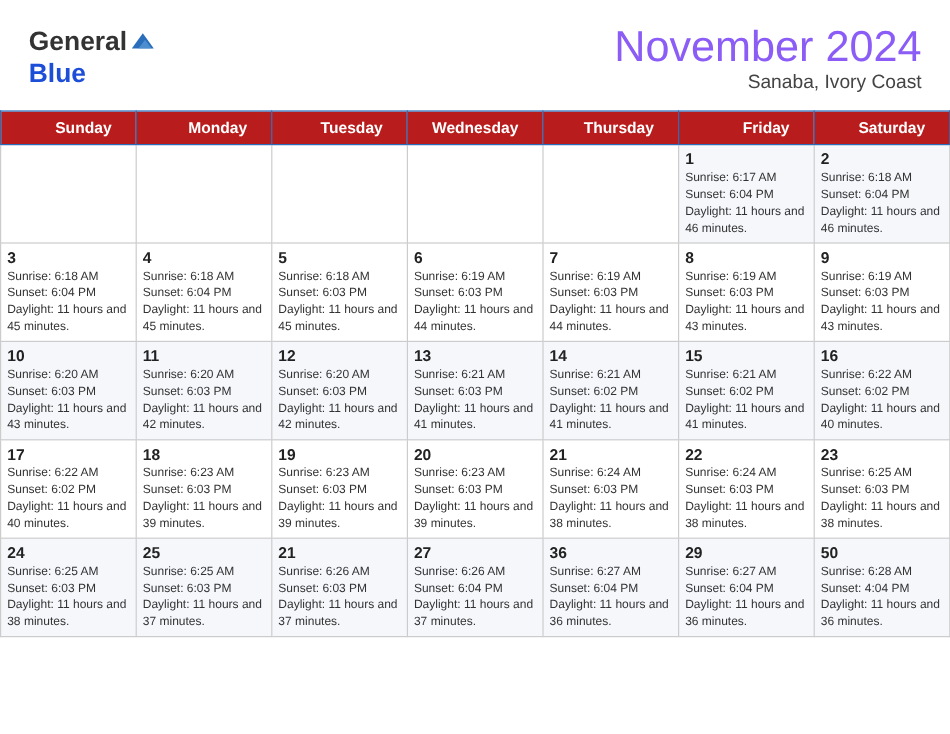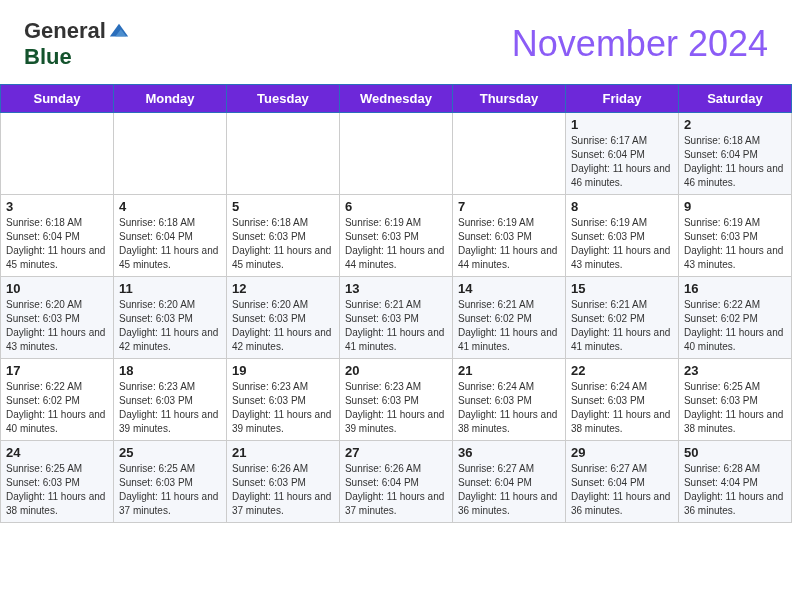--- a/index.html
+++ b/index.html
@@ -26,21 +26,21 @@
       align-items: center;
     }
     .logo-general {
       font-size: 22px;
       font-weight: bold;
       color: #333;
     }
     .logo-blue {
       font-size: 22px;
       font-weight: bold;
-      color: #14532d;
+      color: #1d4ed8;
     }
     .logo-icon {
       width: 22px;
       height: 22px;
       margin-left: 2px;
     }
     .title-block {
       text-align: right;
     }
     .month-title {
@@ -51,27 +51,27 @@
     .location {
       font-size: 16px;
       color: #444;
     }
     .calendar {
       width: 100%;
       border-collapse: collapse;
       margin-top: 4px;
     }
     .calendar thead th {
-      background: #6d28d9;
+      background: #b91c1c;
       color: #fff;
       font-size: 13px;
       font-weight: bold;
       padding: 6px 20px;
       border: 1px solid #2a6ebb;
-      text-align: center;
+      text-align: right;
     }
     .calendar tbody td {
       border: 1px solid #ccc;
       vertical-align: top;
       padding: 4px 5px;
       width: 113px;
       min-height: 80px;
       font-size: 10.5px;
       color: #333;
       background: #fff;
@@ -107,20 +107,21 @@
       <span class="logo-general">General</span>
       <svg class="logo-icon" viewBox="0 0 24 24">
         <polygon points="2,18 12,4 22,18" fill="#2a6ebb"></polygon>
         <polygon points="8,18 14,10 20,18" fill="#5b9bd5" opacity="0.7"></polygon>
       </svg>
     </div>
     <span class="logo-blue">Blue</span>
   </div>
   <div class="title-block">
     <div class="month-title">November 2024</div>
+    <div class="location">Sanaba, Ivory Coast</div>
   </div>
 </div>
 
 <table class="calendar">
   <thead>
     <tr id="header-row">
         <th>Sunday</th>
         <th>Monday</th>
         <th>Tuesday</th>
         <th>Wednesday</th>

